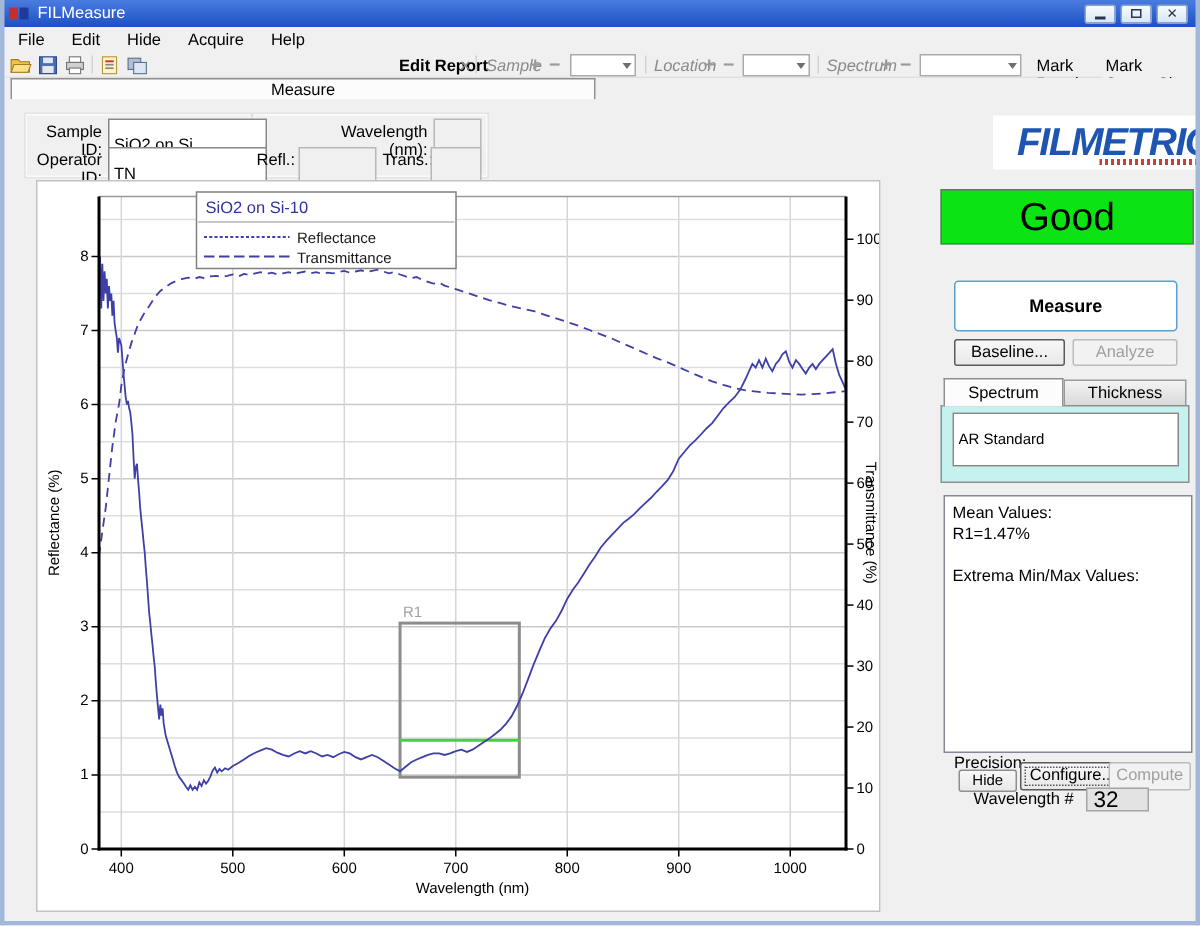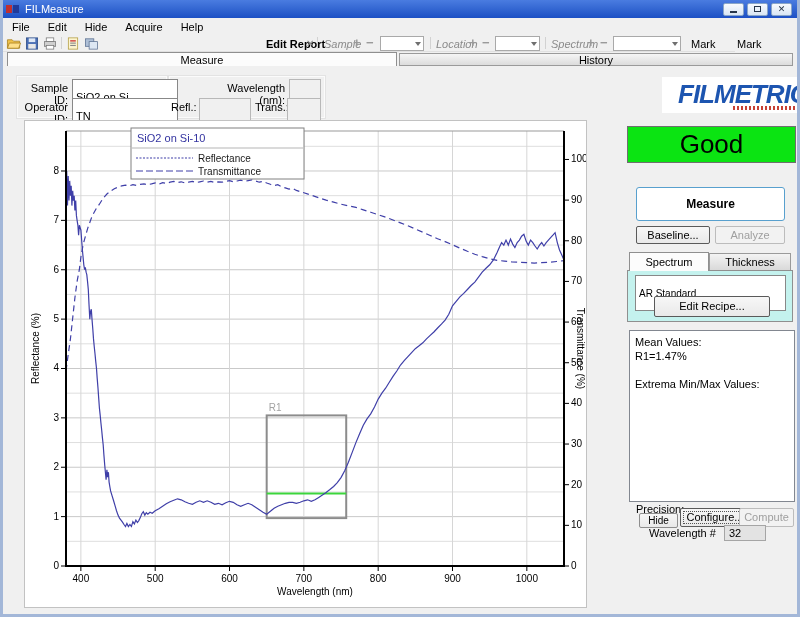--- a/index.html
+++ b/index.html
@@ -69,21 +69,21 @@
 
   .rtab { position:absolute; height:19px; text-align:center; font-size:11px; line-height:18px; }
   .rtab.active { background:#fcfcfc; border:1px solid #8f8f8f; border-bottom:none; z-index:2; }
   .rtab.idle { background:linear-gradient(#f3f3f3,#d9d9d9); border:1px solid #9a9a9a; }
   .recipe-panel { position:absolute; left:624px; top:204px; width:166px; height:52px; background:#c4f2ee; border:1px solid #8f8f8f; }
 
   .results-box { position:absolute; left:626px; top:264px; width:166px; height:172px; background:#fff;
     border:1px solid #828790; padding:4px 5px; font-size:11px; line-height:14px; white-space:pre-line; }
 
   .meas-field { position:absolute; left:721px; top:459px; width:42px; height:16px; background:#e3e3e3;
-    border:1px solid #a5a5a5; font-size:11px; padding:1px 4px; }
+    border:1px solid #a5a5a5; font-size:15px; padding:1px 4px; }
 
   svg text { font-family:"Liberation Sans",sans-serif; }
 </style>
 </head>
 <body>
 
 <div class="titlebar">
   <span class="app-icon">
       <span class="r1"></span>
       <span class="r2"></span>
@@ -163,21 +163,20 @@
   <div class="combo" style="left:610px;width:68px">
       <span class="arr"></span>
     </div>
 
   <span class="tlabel" style="left:688px">Mark Result</span>
   <span class="tlabel" style="left:734px">Mark ScreenShot</span>
 </div>
 
 <div class="tabbar">
   <div class="tab active" style="left:4px;width:390px">Measure</div>
-  <div class="tab idle" style="left:396px;width:394px">History</div>
 </div>
 
 <div class="content">
 
   <div class="groupbox" style="left:13px;top:9px;width:152px;height:44px"></div>
   <div class="groupbox" style="left:165px;top:9px;width:158px;height:44px"></div>
 
   <span class="flabel" style="left:17px;top:16px;width:48px">Sample ID:</span>
   <input class="tinput" style="left: 69px; top: 13px; width: 106px; height: 16px;" value="SiO2 on Si">
   <span class="flabel" style="left:13px;top:35px;width:52px">Operator ID:</span>
@@ -302,21 +301,20 @@
   </div>
 
   <div class="measure-btn">Measure</div>
   <div class="btn dark" style="left:633px;top:160px;width:74px;height:18px;line-height:16px">Baseline...</div>
   <div class="btn disabled" style="left:712px;top:160px;width:70px;height:18px;line-height:16px">Analyze</div>
 
   <div class="rtab active" style="left:626px;top:186px;width:80px">Spectrum</div>
   <div class="rtab idle" style="left:706px;top:187px;width:82px;height:18px;line-height:17px">Thickness</div>
   <div class="recipe-panel">
     <input class="tinput" style="left: 7px; top: 4px; width: 151px; height: 15px; font-size: 10px;" value="AR Standard">
-    <div class="btn dark" style="left:26px;top:25px;width:116px;height:21px;line-height:19px">Edit Recipe...</div>
   </div>
 
   <div class="results-box">Mean Values:
 R1=1.47%
 
 Extrema Min/Max Values:</div>
 
   <span style="position:absolute;left:633px;top:437px">Precision:</span>
   <div class="btn" style="left:636px;top:447px;width:39px;height:15px;line-height:13px;font-size:10px">Hide</div>
   <div class="btn dark focusdots" style="left:677px;top:442px;width:70px;height:19px;line-height:17px">Configure...</div>

